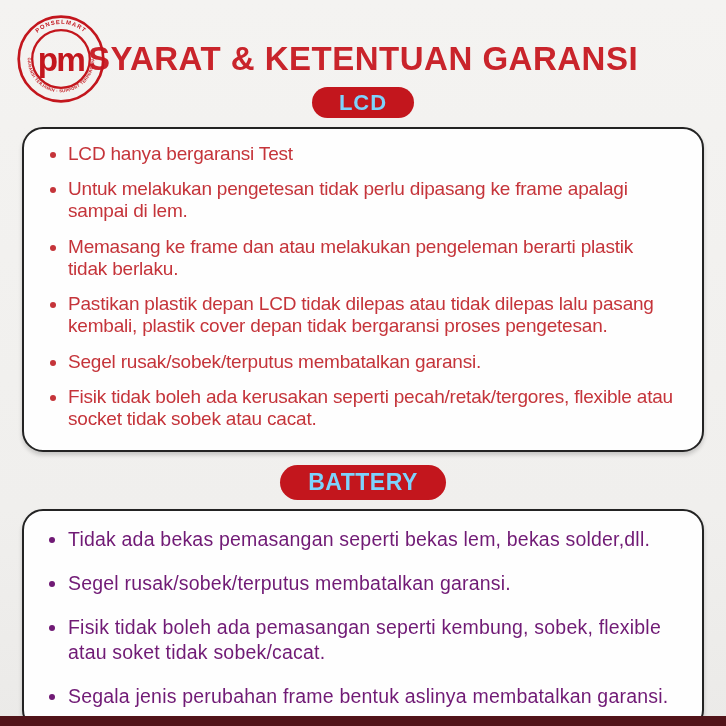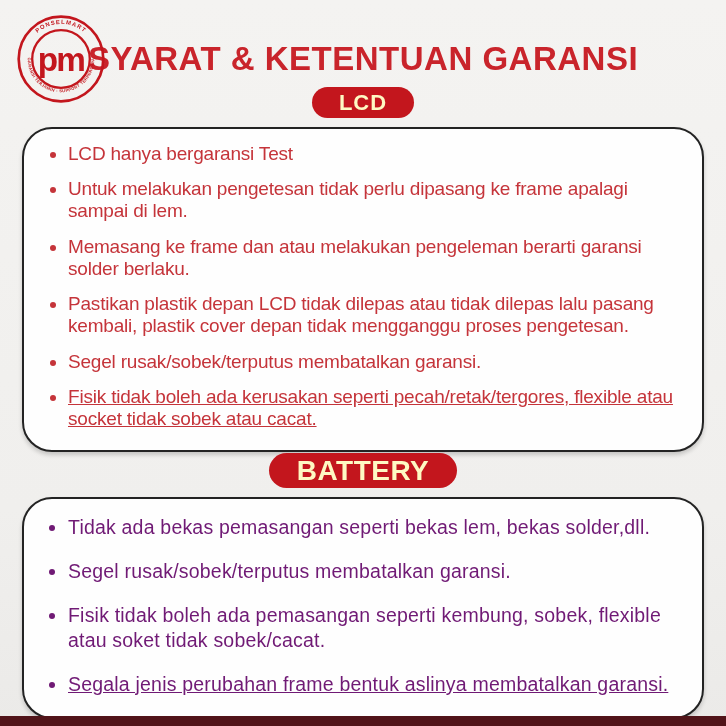--- a/index.html
+++ b/index.html
@@ -21,40 +21,40 @@
   
   .title{
     margin:0;padding-top:40px;
     text-align:center;
     font-size:33px;font-weight:800;letter-spacing:.5px;
     color:#c9242b;
   }
   .pill{
     display:block;width:-moz-fit-content;width:fit-content;
     margin:9px auto 0 auto;
-    background:#c3161d;color:#fef9c3;
+    background:#c3161d;color:#7dd3fc;
     font-weight:800;text-align:center;
     border-radius:20px;
   }
   .pill-lcd{font-size:22px;line-height:31px;padding:0 27px;letter-spacing:1px;}
-  .pill-battery{font-size:28px;line-height:35px;padding:0 28px;margin-top:1px;letter-spacing:.5px;}
+  .pill-battery{font-size:23px;line-height:35px;padding:0 28px;margin-top:13px;letter-spacing:.5px;}
   
   .card{
     margin:9px 22px 0 22px;
     background:#fefefe;
     border:2px solid #232323;
-    border-radius:30px;
+    border-radius:21px;
     box-shadow:0 3px 4px rgba(0,0,0,.18);
   }
   .card ul{
     margin:0;padding:14px 26px 12px 44px;
     list-style:disc;
   }
   .card li{margin:0 0 13px 0;}
-  .card li:last-child{margin-bottom:8px;text-decoration:underline;}
+  .card li:last-child{margin-bottom:8px;}
   .card-lcd li{
     color:#c5343a;
     font-size:19px;line-height:1.17;letter-spacing:-0.2px;
   }
   .card-battery ul{padding-top:16px;}
   .card-battery li{
     color:#701a75;
     font-size:19.5px;line-height:1.28;letter-spacing:.2px;
     margin-bottom:19px;
   }
@@ -83,22 +83,22 @@
   </svg>
 
   <h1 class="title">SYARAT &amp; KETENTUAN GARANSI</h1>
 
   <div class="pill pill-lcd">LCD</div>
 
   <section class="card card-lcd">
     <ul>
       <li>LCD hanya bergaransi Test</li>
       <li>Untuk melakukan pengetesan tidak perlu dipasang ke frame apalagi sampai di lem.</li>
-      <li>Memasang ke frame dan atau melakukan pengeleman berarti garansi solder berlaku.</li>
-      <li>Pastikan plastik depan LCD tidak dilepas atau tidak dilepas lalu pasang kembali, plastik cover depan tidak mengganggu proses pengetesan.</li>
+      <li>Memasang ke frame dan atau melakukan pengeleman berarti plastik tidak berlaku.</li>
+      <li>Pastikan plastik depan LCD tidak dilepas atau tidak dilepas lalu pasang kembali, plastik cover depan tidak bergaransi proses pengetesan.</li>
       <li>Segel rusak/sobek/terputus membatalkan garansi.</li>
       <li>Fisik tidak boleh ada kerusakan seperti pecah/retak/tergores, flexible atau socket tidak sobek atau cacat.</li>
     </ul>
   </section>
 
   <div class="pill pill-battery">BATTERY</div>
 
   <section class="card card-battery">
     <ul>
       <li>Tidak ada bekas pemasangan seperti bekas lem, bekas solder,dll.</li>

